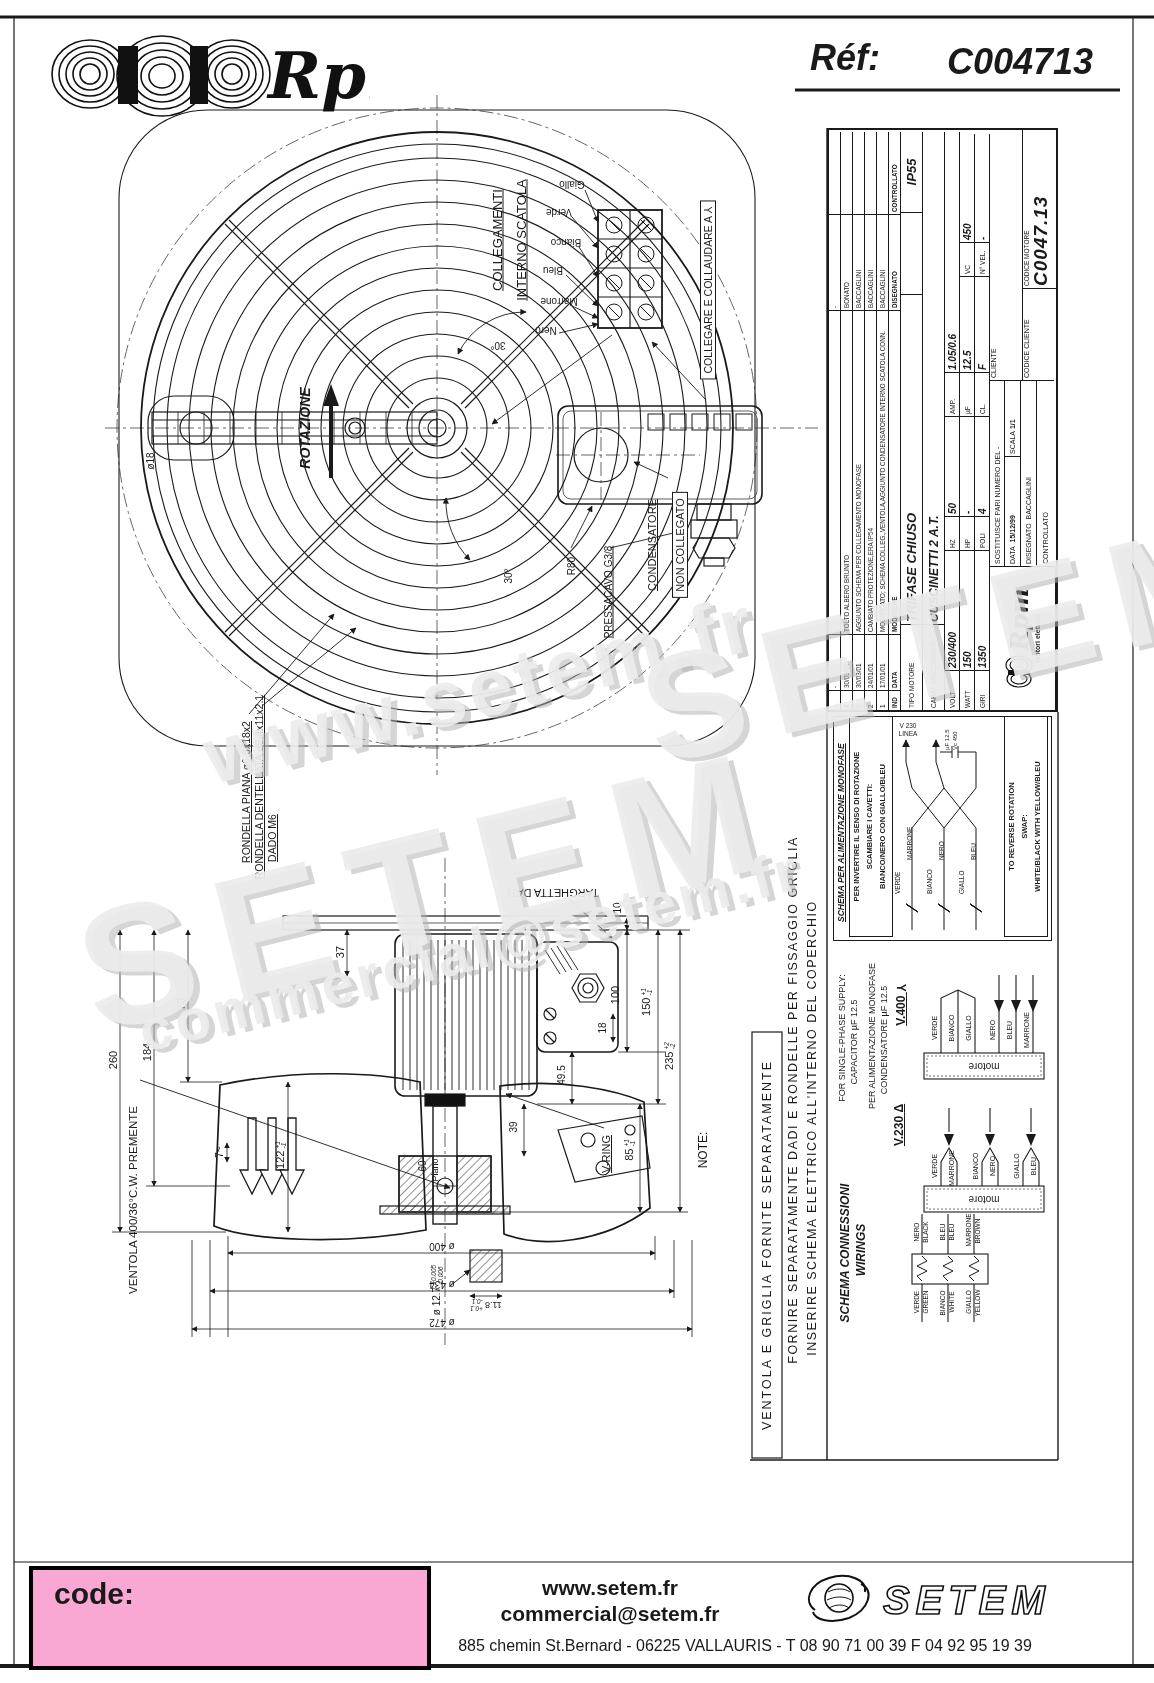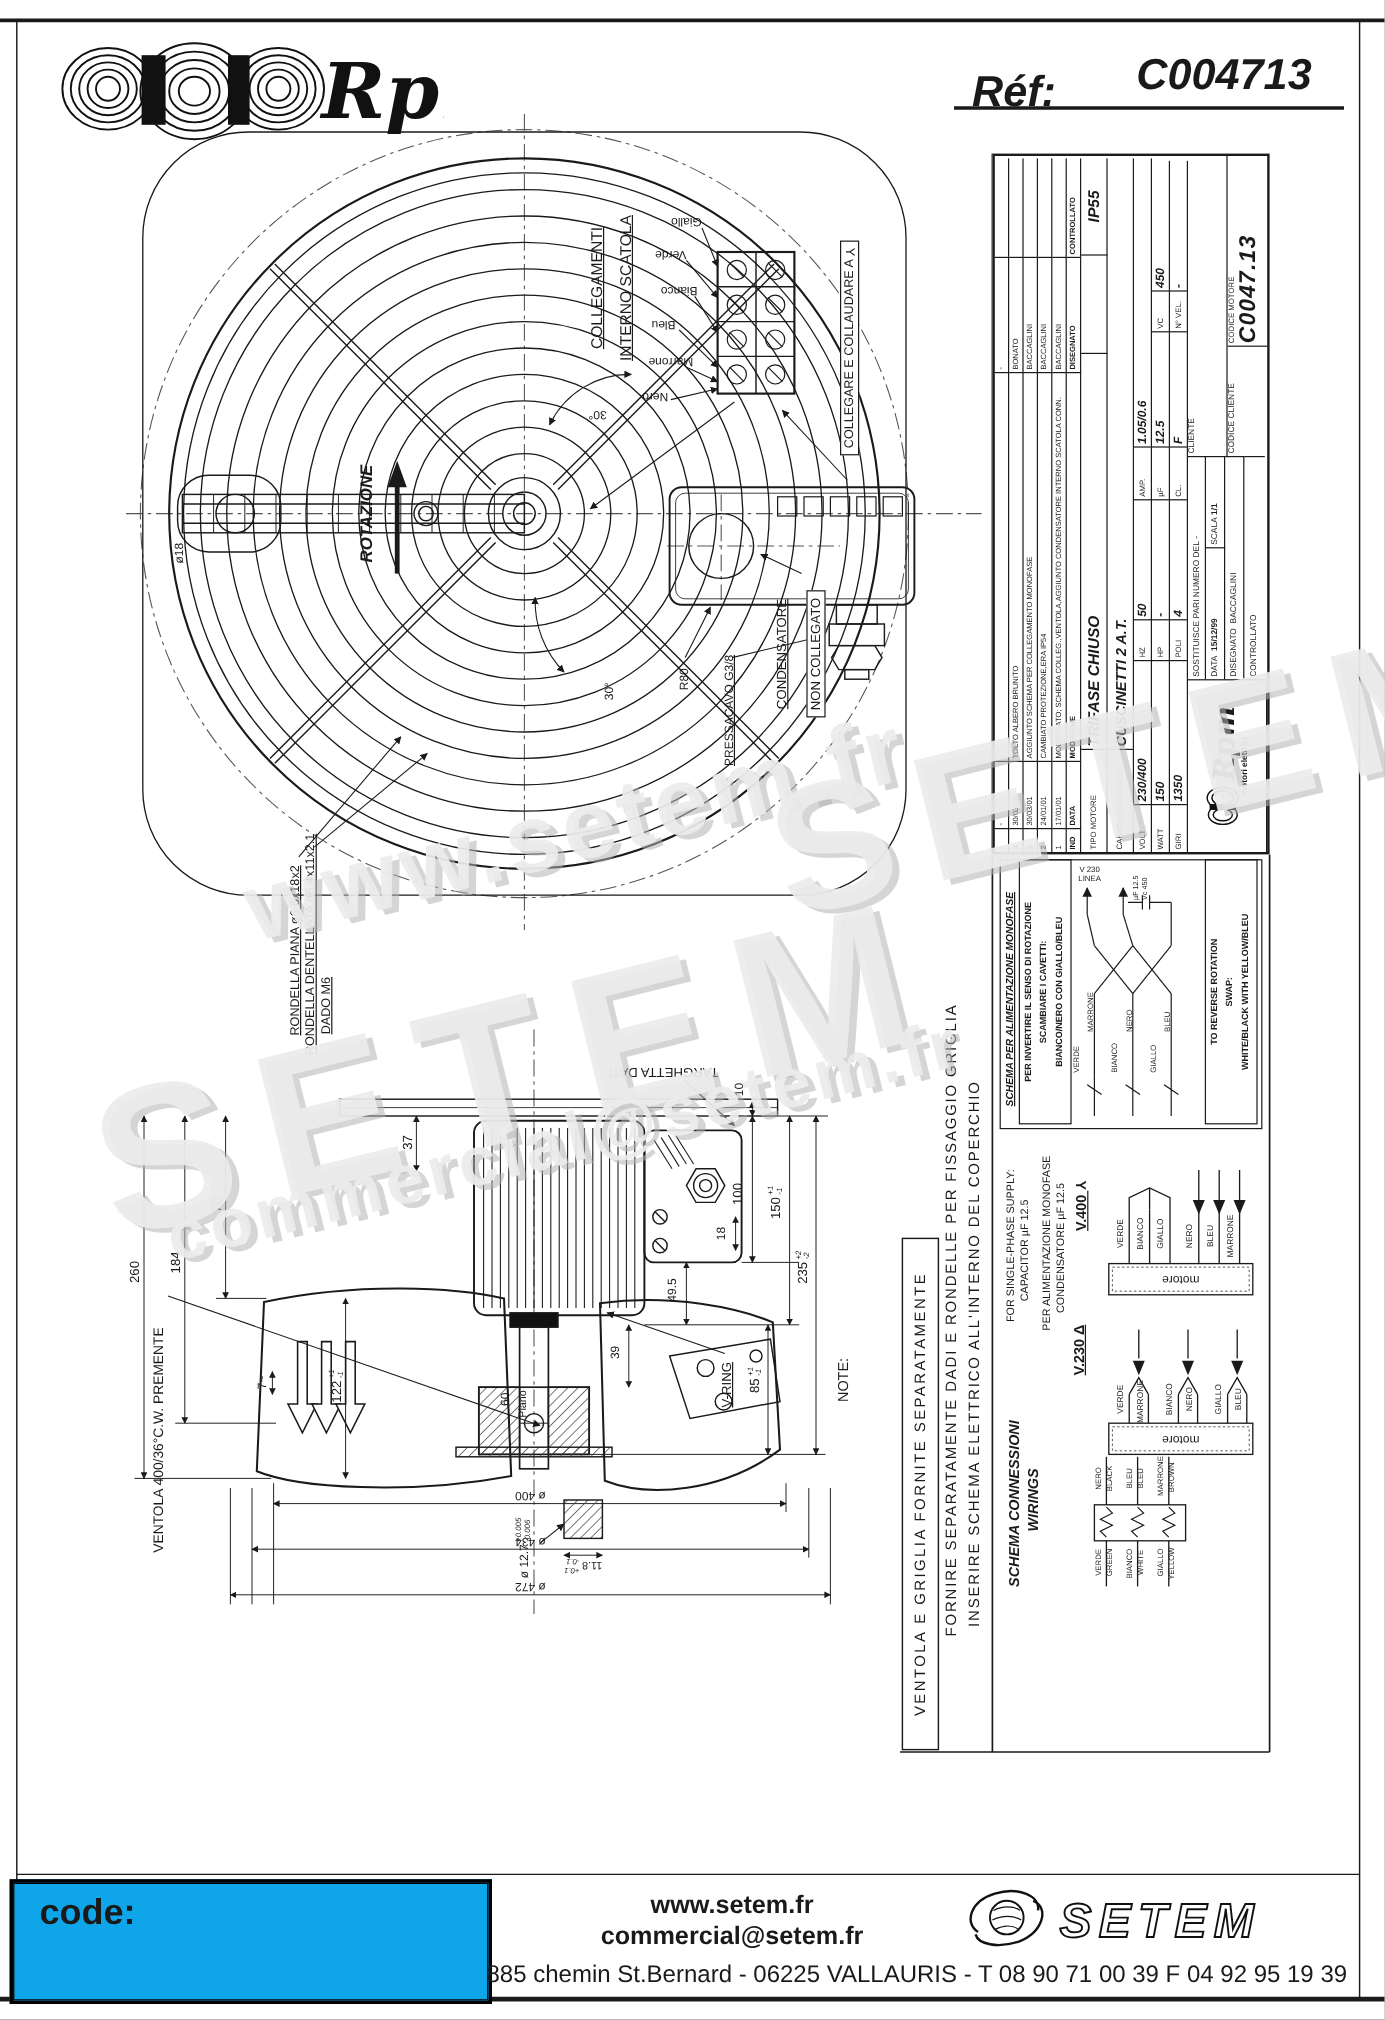--- a/index.html
+++ b/index.html
@@ -356,21 +356,21 @@
       <ellipse cx="192" cy="48" rx="38" ry="34"></ellipse>
         <ellipse cx="192" cy="48" rx="31" ry="28"></ellipse>
       <ellipse cx="192" cy="48" rx="24" ry="22"></ellipse>
         <ellipse cx="192" cy="48" rx="17" ry="16"></ellipse>
       <ellipse cx="192" cy="48" rx="10" ry="10"></ellipse>
       <rect x="78" y="20" width="20" height="58" fill="#111" stroke="none"></rect>
       <rect x="150" y="20" width="18" height="58" fill="#111" stroke="none"></rect>
     </g>
     <text x="228" y="72" font-family="DejaVu Serif, serif" font-style="italic" font-weight="bold" font-size="64" fill="#111">Rpm</text>
   </svg>
-  <span class="hz" style="left:845px;top:76px;font-size:36px;font-weight:bold;font-style:italic;z-index:20">Réf:</span>
+  <span class="hz" style="left:845px;top:58px;font-size:36px;font-weight:bold;font-style:italic;z-index:20">Réf:</span>
   <span class="hz" style="left:1020px;top:62px;font-size:36px;font-weight:bold;font-style:italic;z-index:20">C004713</span>
 
   <span class="vt u" style="left:497px;top:240px;font-size:13px;z-index:20">COLLEGAMENTI</span>
   <span class="vt u" style="left:521px;top:240px;font-size:13px;z-index:20">INTERNO SCATOLA</span>
   <span class="ud" style="left:572px;top:184px;font-size:10px;z-index:20">Giallo</span>
   <span class="ud" style="left:559px;top:212px;font-size:10px;z-index:20">Verde</span>
   <span class="ud" style="left:566px;top:242px;font-size:10px;z-index:20">Bianco</span>
   <span class="ud" style="left:553px;top:270px;font-size:10px;z-index:20">Bleu</span>
   <span class="ud" style="left:559px;top:301px;font-size:10px;z-index:20">Marrone</span>
   <span class="ud" style="left:546px;top:330px;font-size:10px;z-index:20">Nero</span>
@@ -652,29 +652,29 @@
   <span class="vt" style="left:703px;top:1150px;font-size:12px;z-index:20">NOTE:</span>
   <span class="vt" style="left:767px;top:1245px;font-size:12.5px;letter-spacing:2px;z-index:20">VENTOLA E GRIGLIA FORNITE SEPARATAMENTE</span>
   <span class="vt" style="left:793px;top:1100px;font-size:12.5px;letter-spacing:1.5px;z-index:20">FORNIRE SEPARATAMENTE DADI E RONDELLE PER FISSAGGIO GRIGLIA</span>
   <span class="vt" style="left:812px;top:1128px;font-size:12.5px;letter-spacing:1.5px;z-index:20">INSERIRE SCHEMA ELETTRICO ALL'INTERNO DEL COPERCHIO</span>
 
   <span class="wm" style="left:480px;top:690px;font-size:80px;">www.setem.fr</span>
   <span class="wm" style="left:430px;top:890px;font-size:170px;letter-spacing:26px;">SETEM</span>
   <span class="wm" style="left:950px;top:640px;font-size:150px;letter-spacing:22px;">SETEM</span>
   <span class="wm" style="left:470px;top:950px;font-size:58px;">commercial@setem.fr</span>
 
-  <div class="abs" style="left:8px;top:1566px;width:396px;height:98px;border:3px solid #000;box-shadow:inset 0 0 0 1px #000;z-index:30;background:#0ea5e9;">
+  <div class="abs" style="left:29px;top:1566px;width:396px;height:98px;border:3px solid #000;box-shadow:inset 0 0 0 1px #000;z-index:30;background:#f9a8d4;">
     <span class="abs" style="left:22px;top:8px;font-size:30px;font-weight:bold;">code:</span>
   </div>
   <span class="hz" style="left:610px;top:1588px;font-size:21px;font-weight:bold;z-index:30">www.setem.fr</span>
   <span class="hz" style="left:610px;top:1614px;font-size:21px;font-weight:bold;z-index:30">commercial@setem.fr</span>
   <svg class="abs" style="left:795px;top:1562px;z-index:30" width="260" height="72" viewBox="0 0 260 72">
     <g stroke="#111" fill="none" stroke-width="2">
       <path d="M20,48 C8,40 14,22 34,16 C54,10 72,18 70,30"></path>
       <path d="M66,22 C80,28 74,48 54,56 C36,62 20,58 18,50"></path>
       <circle cx="44" cy="36" r="14" stroke-width="1.6"></circle>
       <path d="M33,30 C40,26 50,26 55,30 M32,38 C40,34 50,34 56,38 M34,46 C41,42 49,42 54,46" stroke-width="1"></path>
     </g>
     <text x="88" y="52" font-size="40" font-style="italic" font-weight="bold" letter-spacing="6" fill="#fff" stroke="#111" stroke-width="1.6">SETEM</text>
   </svg>
-  <span class="hz" style="left:764px;top:1646px;font-size:20px;z-index:30">885 chemin St.Bernard  -  06225 VALLAURIS  -  T 08 90 71 00 39   F 04 92 95 19 39</span>
+  <span class="hz" style="left:745px;top:1646px;font-size:16px;z-index:30">885 chemin St.Bernard  -  06225 VALLAURIS  -  T 08 90 71 00 39   F 04 92 95 19 39</span>
 
 </div>
 
 </body></html>

